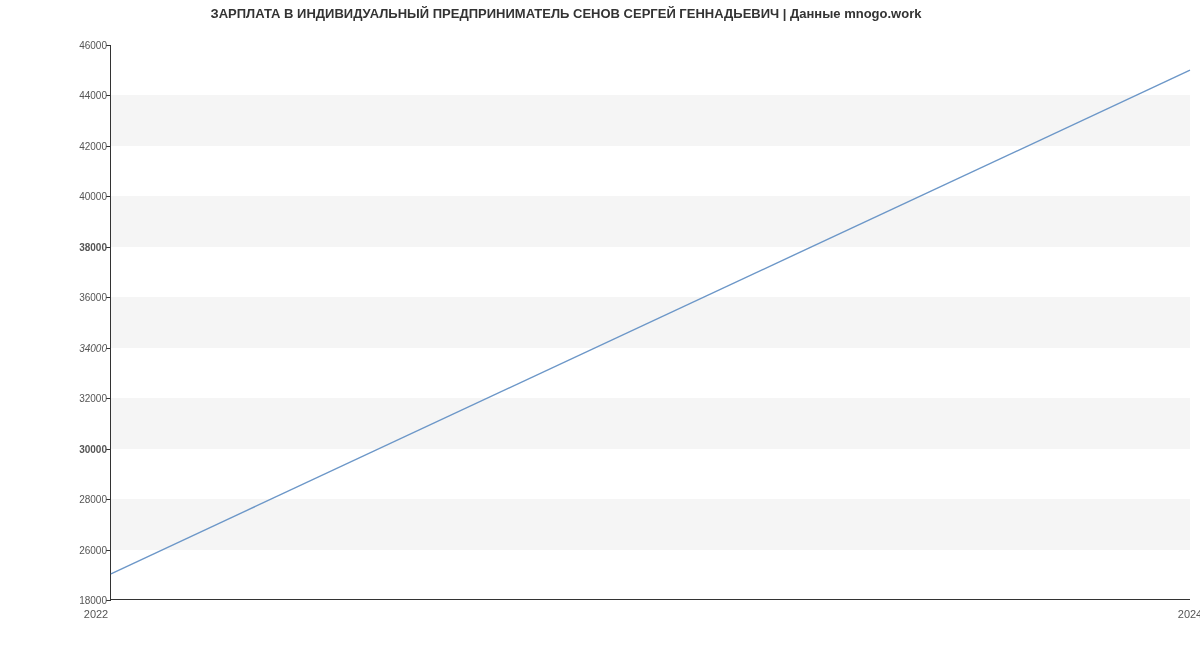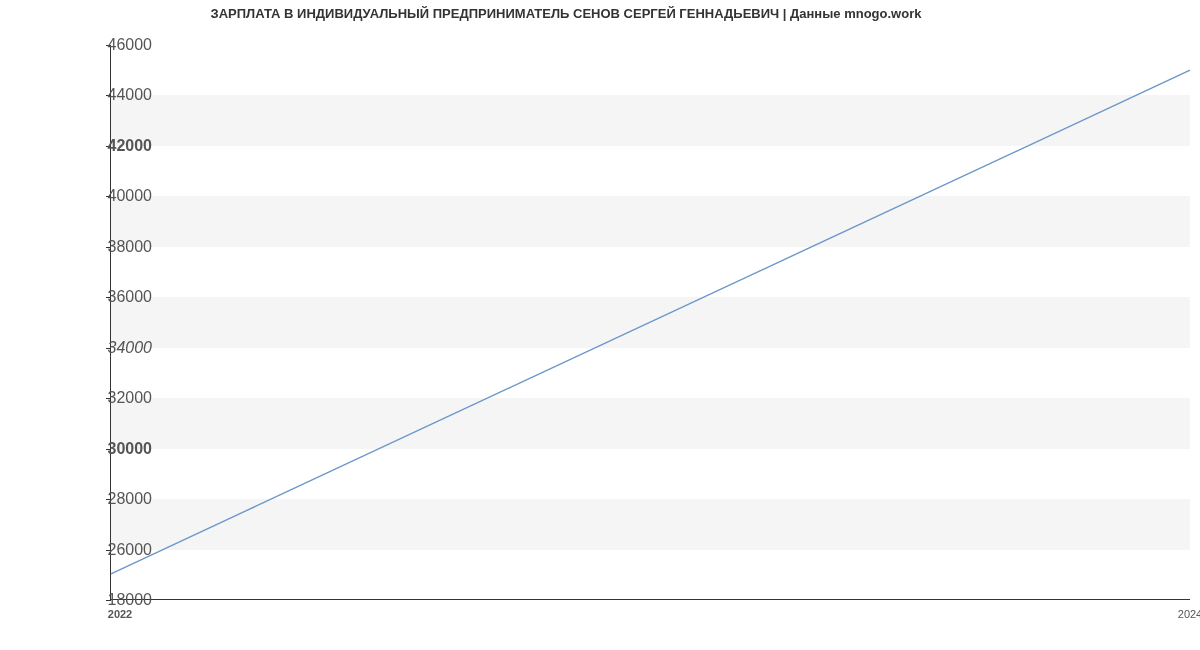--- a/index.html
+++ b/index.html
@@ -33,24 +33,24 @@
     box-sizing: border-box;
   }
   .band {
     position: absolute;
     left: 0;
     width: 100%;
     background: #f5f5f5;
   }
   .ytick {
     position: absolute;
-    right: 1048px;
+    right: 1093px;
     width: 80px;
     text-align: right;
-    font-size: 16px;
+    font-size: 10px;
     color: #555555;
     transform: translateY(-50%);
   }
   .ytick-mark {
     position: absolute;
     left: -5px;
     width: 5px;
     height: 1px;
     background: #333333;
   }
@@ -103,22 +103,22 @@
 </div>
 
 <div id="yticks">
     <div class="ytick" style="top: 600px;">18000</div>
     <div class="ytick" style="top: 549.545px;">26000</div>
     <div class="ytick" style="top: 499.091px;">28000</div>
     <div class="ytick" style="top: 448.636px; font-weight: bold;">30000</div>
     <div class="ytick" style="top: 398.182px;">32000</div>
     <div class="ytick" style="top: 347.727px; font-style: italic;">34000</div>
     <div class="ytick" style="top: 297.273px; text-align: right;">36000</div>
-    <div class="ytick" style="top: 246.818px;">38000</div>
+    <div class="ytick" style="top: 246.818px; font-weight: bold;">38000</div>
     <div class="ytick" style="top: 196.364px; text-align: right;">40000</div>
-    <div class="ytick" style="top: 145.909px; font-weight: bold;">42000</div>
+    <div class="ytick" style="top: 145.909px;">42000</div>
     <div class="ytick" style="top: 95.4545px;">44000</div>
     <div class="ytick" style="top: 45px;">46000</div>
   </div>
 <div id="xticks">
-    <div class="xtick" style="top: 608px; left: 120px; font-weight: bold;">2022</div>
+    <div class="xtick" style="top: 608px; left: 96px;">2022</div>
     <div class="xtick" style="top: 608px; left: 1190px;">2024</div>
   </div>
 
 </body></html>

